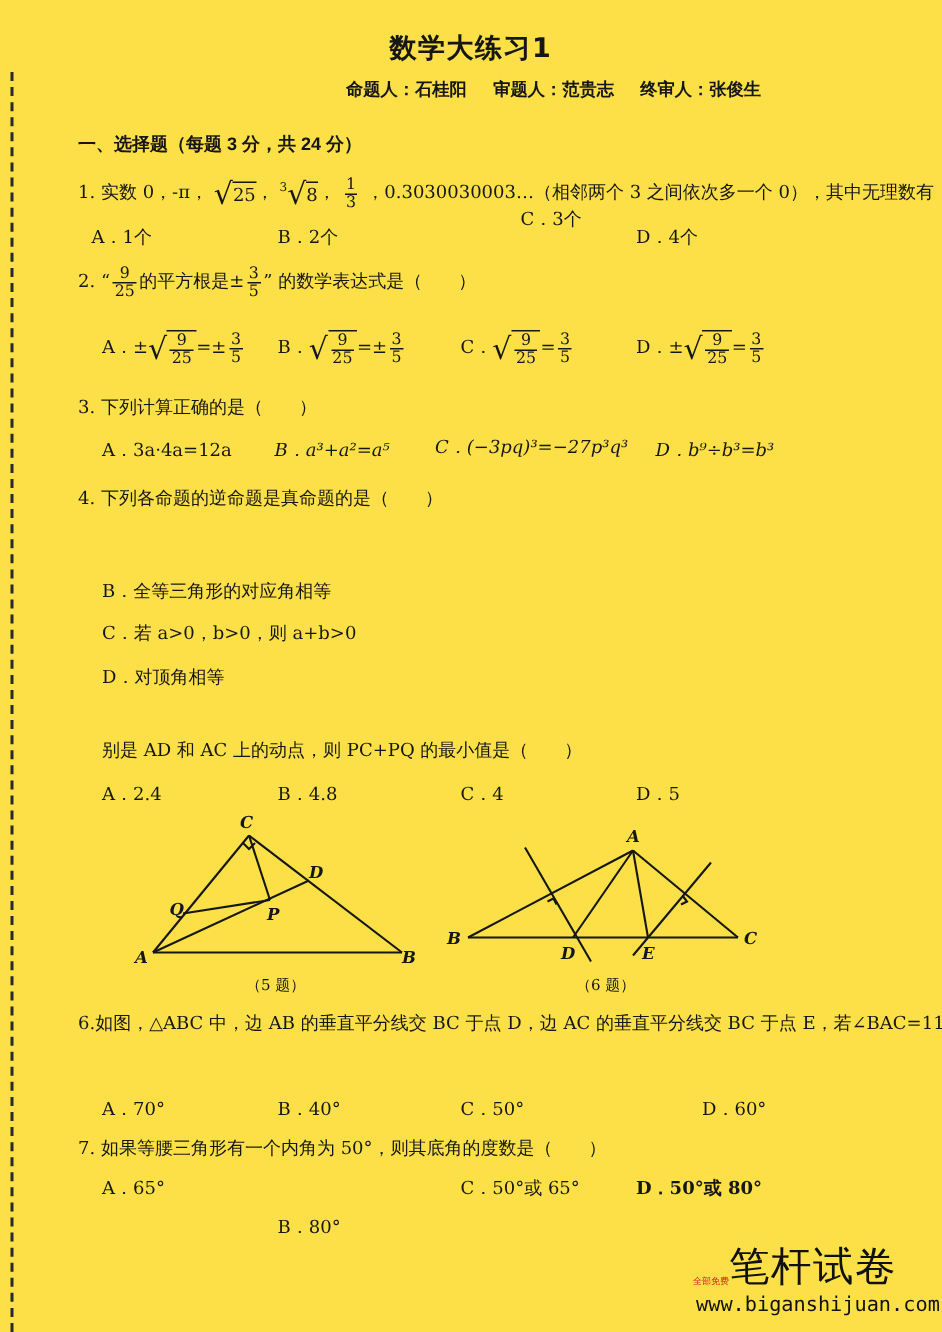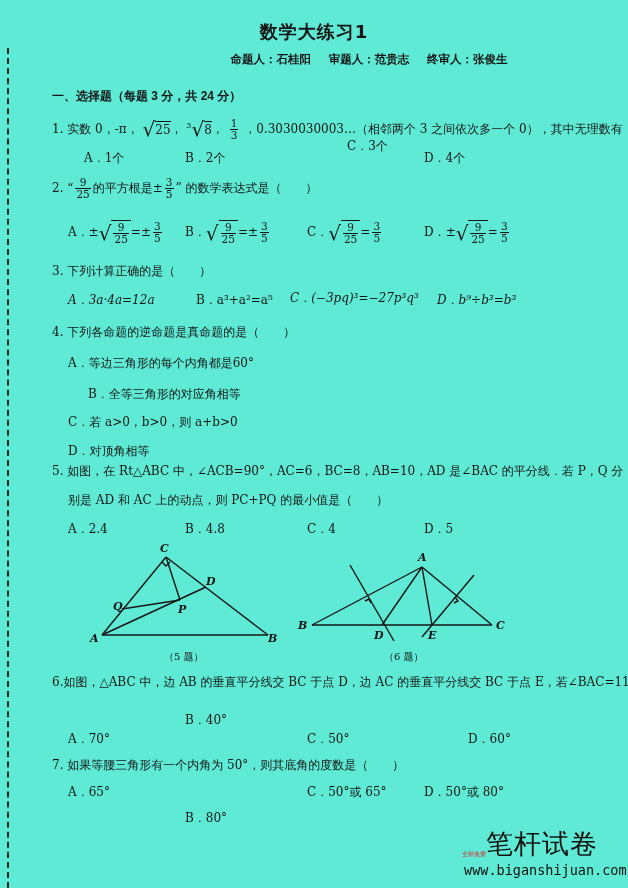--- a/index.html
+++ b/index.html
@@ -1,20 +1,20 @@
 <!DOCTYPE html>
 <html><head>
 <meta charset="utf-8">
 <style>
   html, body { margin:0; padding:0; }
   body {
     width:628px; height:888px; background:#ffffff; position:relative; overflow:hidden;
     font-family:"DejaVu Serif","Liberation Serif",serif; color:#161616;
   }
-  .page { position:absolute; left:0; top:0; width:628px; height:888px; background:#5eead4; }
+  .page { position:absolute; left:0; top:0; width:628px; height:888px; background:#fde047; }
   .binding {
     position:absolute; left:7px; top:48px; width:0; height:840px;
     border-left:2px dashed #2a2a2a;
   }
   .title {
     position:absolute; left:0; width:628px; top:20px; text-align:center;
     font-family:"DejaVu Sans","Liberation Sans",sans-serif; font-weight:bold; font-size:18px; letter-spacing:1px;
   }
   .authors {
     position:absolute; left:0; width:628px; top:52px; text-align:center; font-size:11.5px; padding-left:110px; box-sizing:border-box;
@@ -56,21 +56,21 @@
   <div class="section">一、选择题（每题 3 分，共 24 分）</div>
 
   <div class="q" style="top:117px;">
     <span>1.</span>
     <span>实数 0，-π，</span>
     <span class="sqrt"><span class="rad">√</span><span class="inner">25</span></span>，
     <span class="sqrt"><sup>3</sup><span class="rad">√</span><span class="inner">8</span></span>，
     <span class="frac"><span class="n">1</span><span class="d">3</span></span>
     <span>，0.3030030003…（相邻两个 3 之间依次多一个 0），其中无理数有（　　）</span>
   </div>
-  <div class="opt" style="left:84px; top:150px;">A．1个</div>
+  <div class="opt" style="left:61px; top:150px;">A．1个</div>
   <div class="opt" style="left:185px; top:150px;">B．2个</div>
   <div class="opt" style="left:307px; top:138px;margin-left:40px;">C．3个</div>
   <div class="opt" style="left:424px; top:150px;">D．4个</div>
 
   <div class="q" style="top:177px;">
     <span>2.</span>
     <span>“</span><span class="frac"><span class="n">9</span><span class="d">25</span></span><span>的平方根是±</span><span class="frac"><span class="n">3</span><span class="d">5</span></span><span>” 的数学表达式是（　　）</span>
   </div>
 
   <div class="opt" style="left:68px; top:220px;">
@@ -83,38 +83,33 @@
     <span>C．</span><span class="sqrt"><span class="rad">√</span><span class="inner"><span class="frac"><span class="n">9</span><span class="d">25</span></span></span></span><span>=</span><span class="frac"><span class="n">3</span><span class="d">5</span></span>
   </div>
   <div class="opt" style="left:424px; top:220px;">
     <span>D．</span><span>±</span><span class="sqrt"><span class="rad">√</span><span class="inner"><span class="frac"><span class="n">9</span><span class="d">25</span></span></span></span><span>=</span><span class="frac"><span class="n">3</span><span class="d">5</span></span>
   </div>
 
   <div class="q" style="top:263px;">
     <span>3.</span>
     <span>下列计算正确的是（　　）</span>
   </div>
-  <div class="opt" style="left:68px; top:292px; font-style:italic;">A．3a·4a=12a</div>
-  <div class="opt" style="left:196px; top:292px; text-align:right;">B．a³+a²=a⁵</div>
+  <div class="opt" style="left:68px; top:292px; ">A．3a·4a=12a</div>
+  <div class="opt" style="left:183px; top:292px; font-style:italic;text-align:right;">B．a³+a²=a⁵</div>
   <div class="opt" style="left:290px; top:290px; font-style:italic;">C．(−3pq)³=−27p³q³</div>
   <div class="opt" style="left:437px; top:292px; font-style:italic;">D．b⁹÷b³=b³</div>
 
   <div class="q" style="top:324px;">
     <span>4.</span>
     <span>下列各命题的逆命题是真命题的是（　　）</span>
   </div>
-  <div class="opt-line" style="top:355px;">A．等边三角形的每个内角都是60°</div>
-  <div class="opt-line" style="top:386px;margin-left:20px;">B．全等三角形的对应角相等</div>
+  <div class="opt-line" style="top:386px;">B．全等三角形的对应角相等</div>
   <div class="opt-line" style="top:414px;">C．若 a&gt;0，b&gt;0，则 a+b&gt;0</div>
   <div class="opt-line" style="top:443px;">D．对顶角相等</div>
 
-  <div class="q" style="top:463px;">
-    <span>5.</span>
-    <span>如图，在 Rt△ABC 中，∠ACB=90°，AC=6，BC=8，AB=10，AD 是∠BAC 的平分线．若 P，Q 分</span>
-  </div>
   <div class="opt-line" style="top:492px;">别是 AD 和 AC 上的动点，则 PC+PQ 的最小值是（　　）</div>
   <div class="opt" style="left:68px; top:521px;">A．2.4</div>
   <div class="opt" style="left:185px; top:521px;">B．4.8</div>
   <div class="opt" style="left:307px; top:521px;">C．4</div>
   <div class="opt" style="left:424px; top:521px;">D．5</div>
 
   <svg class="fig" style="left:88px; top:538px;" width="200" height="115" viewBox="0 0 200 115">
     <g stroke="#161616" stroke-width="1.4" fill="none">
       <line x1="14" y1="97" x2="78" y2="19"></line>
       <line x1="78" y1="19" x2="180" y2="97"></line>
@@ -154,31 +149,31 @@
       <text x="82" y="94">D</text>
       <text x="136" y="94">E</text>
     </g>
   </svg>
   <div class="fig-cap" style="left:384px; top:650px;">（6 题）</div>
 
   <div class="q" style="top:674px;">
     <span>6.</span><span>如图，△ABC 中，边 AB 的垂直平分线交 BC 于点 D，边 AC 的垂直平分线交 BC 于点 E，若∠BAC=110°，</span>
   </div>
   <div class="opt" style="left:68px; top:731px;">A．70°</div>
-  <div class="opt" style="left:185px; top:712px;">B．40°</div>
+  <div class="opt" style="left:185px; top:731px;">B．40°</div>
   <div class="opt" style="left:307px; top:731px;">C．50°</div>
   <div class="opt" style="left:424px; top:731px;margin-left:44px;">D．60°</div>
 
   <div class="q" style="top:757px;">
     <span>7.</span>
     <span>如果等腰三角形有一个内角为 50°，则其底角的度数是（　　）</span>
   </div>
   <div class="opt" style="left:68px; top:784px;">A．65°</div>
   <div class="opt" style="left:185px; top:784px;margin-top:26px;">B．80°</div>
   <div class="opt" style="left:307px; top:784px;">C．50°或 65°</div>
-  <div class="opt" style="left:424px; top:784px;">D．50°或 80°</div>
+  <div class="opt" style="left:424px; top:784px;font-weight:bold;">D．50°或 80°</div>
 
   <div class="wm">
     <div class="wm-top">笔杆试卷</div>
     <div class="wm-red">全部免费</div>
     <div class="wm-url">www.biganshijuan.com</div>
   </div>
 </div>
 
 </body></html>

